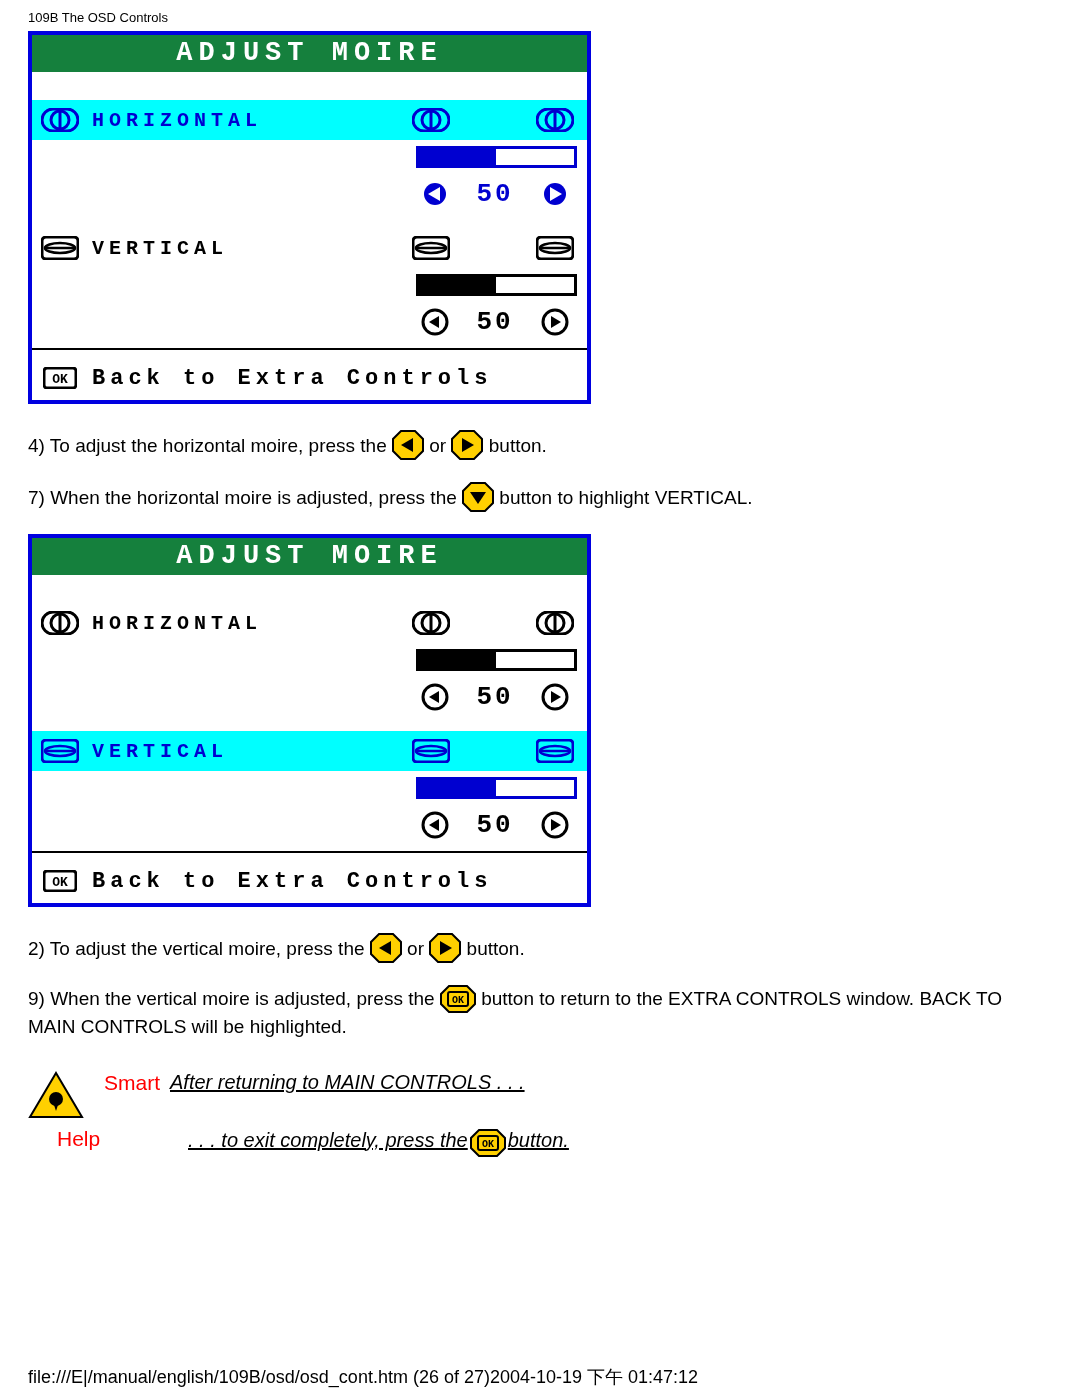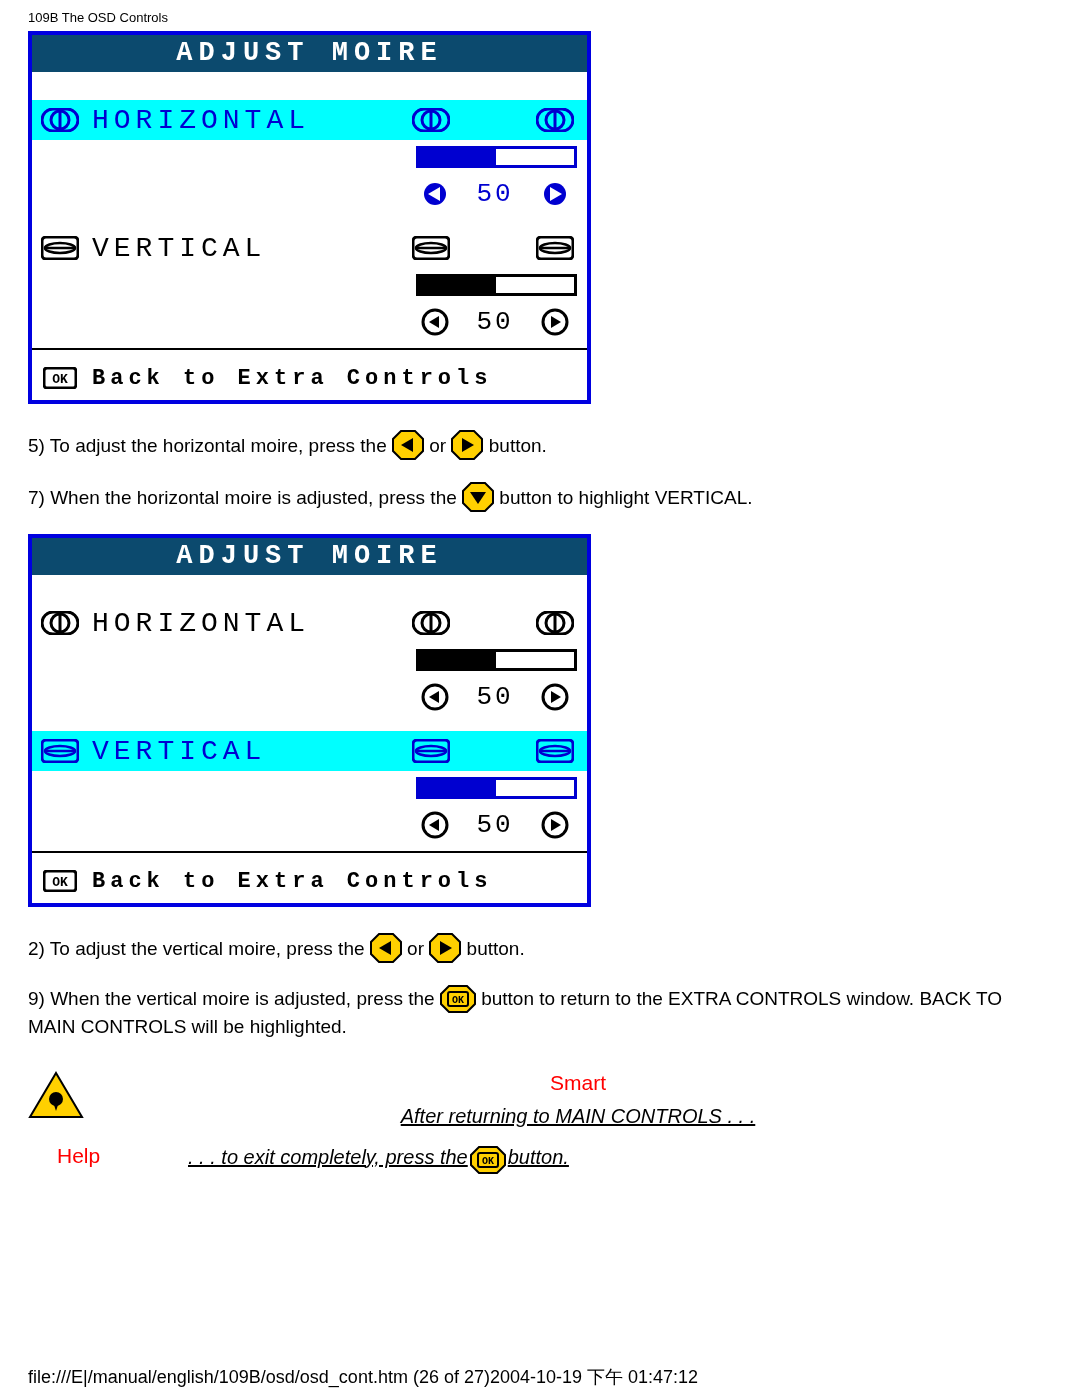--- a/index.html
+++ b/index.html
@@ -16,21 +16,21 @@
     font-size: 13px;
     margin-bottom: 4px;
   }
   .osd {
     border: 4px solid #0000e0;
     width: 555px;
     background: #fff;
     margin: 6px 0 26px 0;
   }
   .osd-title {
-    background: #0c4a6e;
+    background: #15803d;
     color: #fff;
     font-family: "Courier New", monospace;
     font-weight: bold;
     font-size: 27px;
     letter-spacing: 6px;
     text-align: center;
     padding: 3px 0 4px 0;
     text-transform: uppercase;
   }
   .osd-spacer {
@@ -39,22 +39,22 @@
   }
   .osd-row {
     display: flex;
     align-items: center;
     height: 40px;
     padding: 0 10px 0 6px;
   }
   .osd-row.selected { background: #00ffff; }
   .osd-label {
     font-family: "Courier New", monospace;
-    font-weight: normal;
-    font-size: 28px;
+    font-weight: bold;
+    font-size: 20px;
     letter-spacing: 5px;
     margin-left: 10px;
     flex: 1;
     text-transform: uppercase;
   }
   .osd-label.sel { color: #0000d0; }
   .icon-slot { width: 44px; display:flex; justify-content:center; }
   .icon-gap  { width: 80px; }
   .icon-end  { width: 44px; display:flex; justify-content:center; }
 
@@ -65,21 +65,21 @@
   .bar-pad { width: 390px; }
   .bar { border: 3px solid #000; width: 158px; height: 16px; position:relative; background:#fff; }
   .bar-fill { position:absolute; left:0; top:0; bottom:0; background:#0000d0; }
   .osd-ctrl-row {
     display:flex; align-items:center; height: 40px;
     padding: 0 10px 0 0;
   }
   .ctrl-pad { width: 388px; }
   .ctrl-num {
     font-family: "Courier New", monospace;
-    font-weight:normal; font-size:26px; letter-spacing:3px;
+    font-weight:bold; font-size:26px; letter-spacing:3px;
     width: 90px; text-align:center;
   }
   .osd-back {
     display:flex; align-items:center;
     height: 40px;
     padding: 2px 10px 2px 6px;
     border-top: 0px solid #000;
   }
   .osd-back .lbl {
     font-family: "Courier New", monospace;
@@ -97,21 +97,21 @@
   }
   .instr .yb { display:inline-block; vertical-align:-8px; }
 
   .smart-row {
     display:flex; align-items:flex-start; gap: 20px;
     margin-top: 30px;
   }
   .smart-text { color:#ff0000; font-size:21px; }
   .smart-body { font-style: italic; font-size:20px;text-decoration:underline; }
   .smart-col { flex:1; }
-  .smart-line { display:flex; align-items:center; gap:10px; margin-bottom: 16px; flex-direction: column; }
+  .smart-line { display:flex; align-items:center; gap:10px; margin-bottom: 32px; }
   .smart-line2 { display:flex; align-items:flex-start; gap:2px; margin-left: 84px; }
 
   .footer {
     position: fixed;
     bottom: 8px; left: 28px;
     font-size: 18px;
   }
 </style>
 </head>
 <body>
@@ -226,21 +226,21 @@
       <svg width="34" height="22">
           <rect x="1" y="1" width="32" height="20" rx="3" fill="none" stroke="#000" stroke-width="3"></rect>
           <text x="17" y="16" text-anchor="middle" font-family="Courier New" font-size="13" font-weight="bold">OK</text>
         </svg>
     </span>
     <span class="lbl">Back to Extra Controls</span>
   </div>
 </div>
 
 <div class="instr">
-  <span>5) To adjust the horizontal moire, press the </span>
+  <span>4) To adjust the horizontal moire, press the </span>
   <span class="yb">
     <svg width="32" height="30">
         <polygon points="9,1 23,1 31,9 31,21 23,29 9,29 1,21 1,9" fill="#ffd000" stroke="#000" stroke-width="2"></polygon>
         <polygon points="21,8 21,22 9,15" fill="#000"></polygon>
       </svg>
   </span>
   <span> or</span>
   <span class="yb">
     <svg width="32" height="30">
         <polygon points="9,1 23,1 31,9 31,21 23,29 9,29 1,21 1,9" fill="#ffd000" stroke="#000" stroke-width="2"></polygon>

